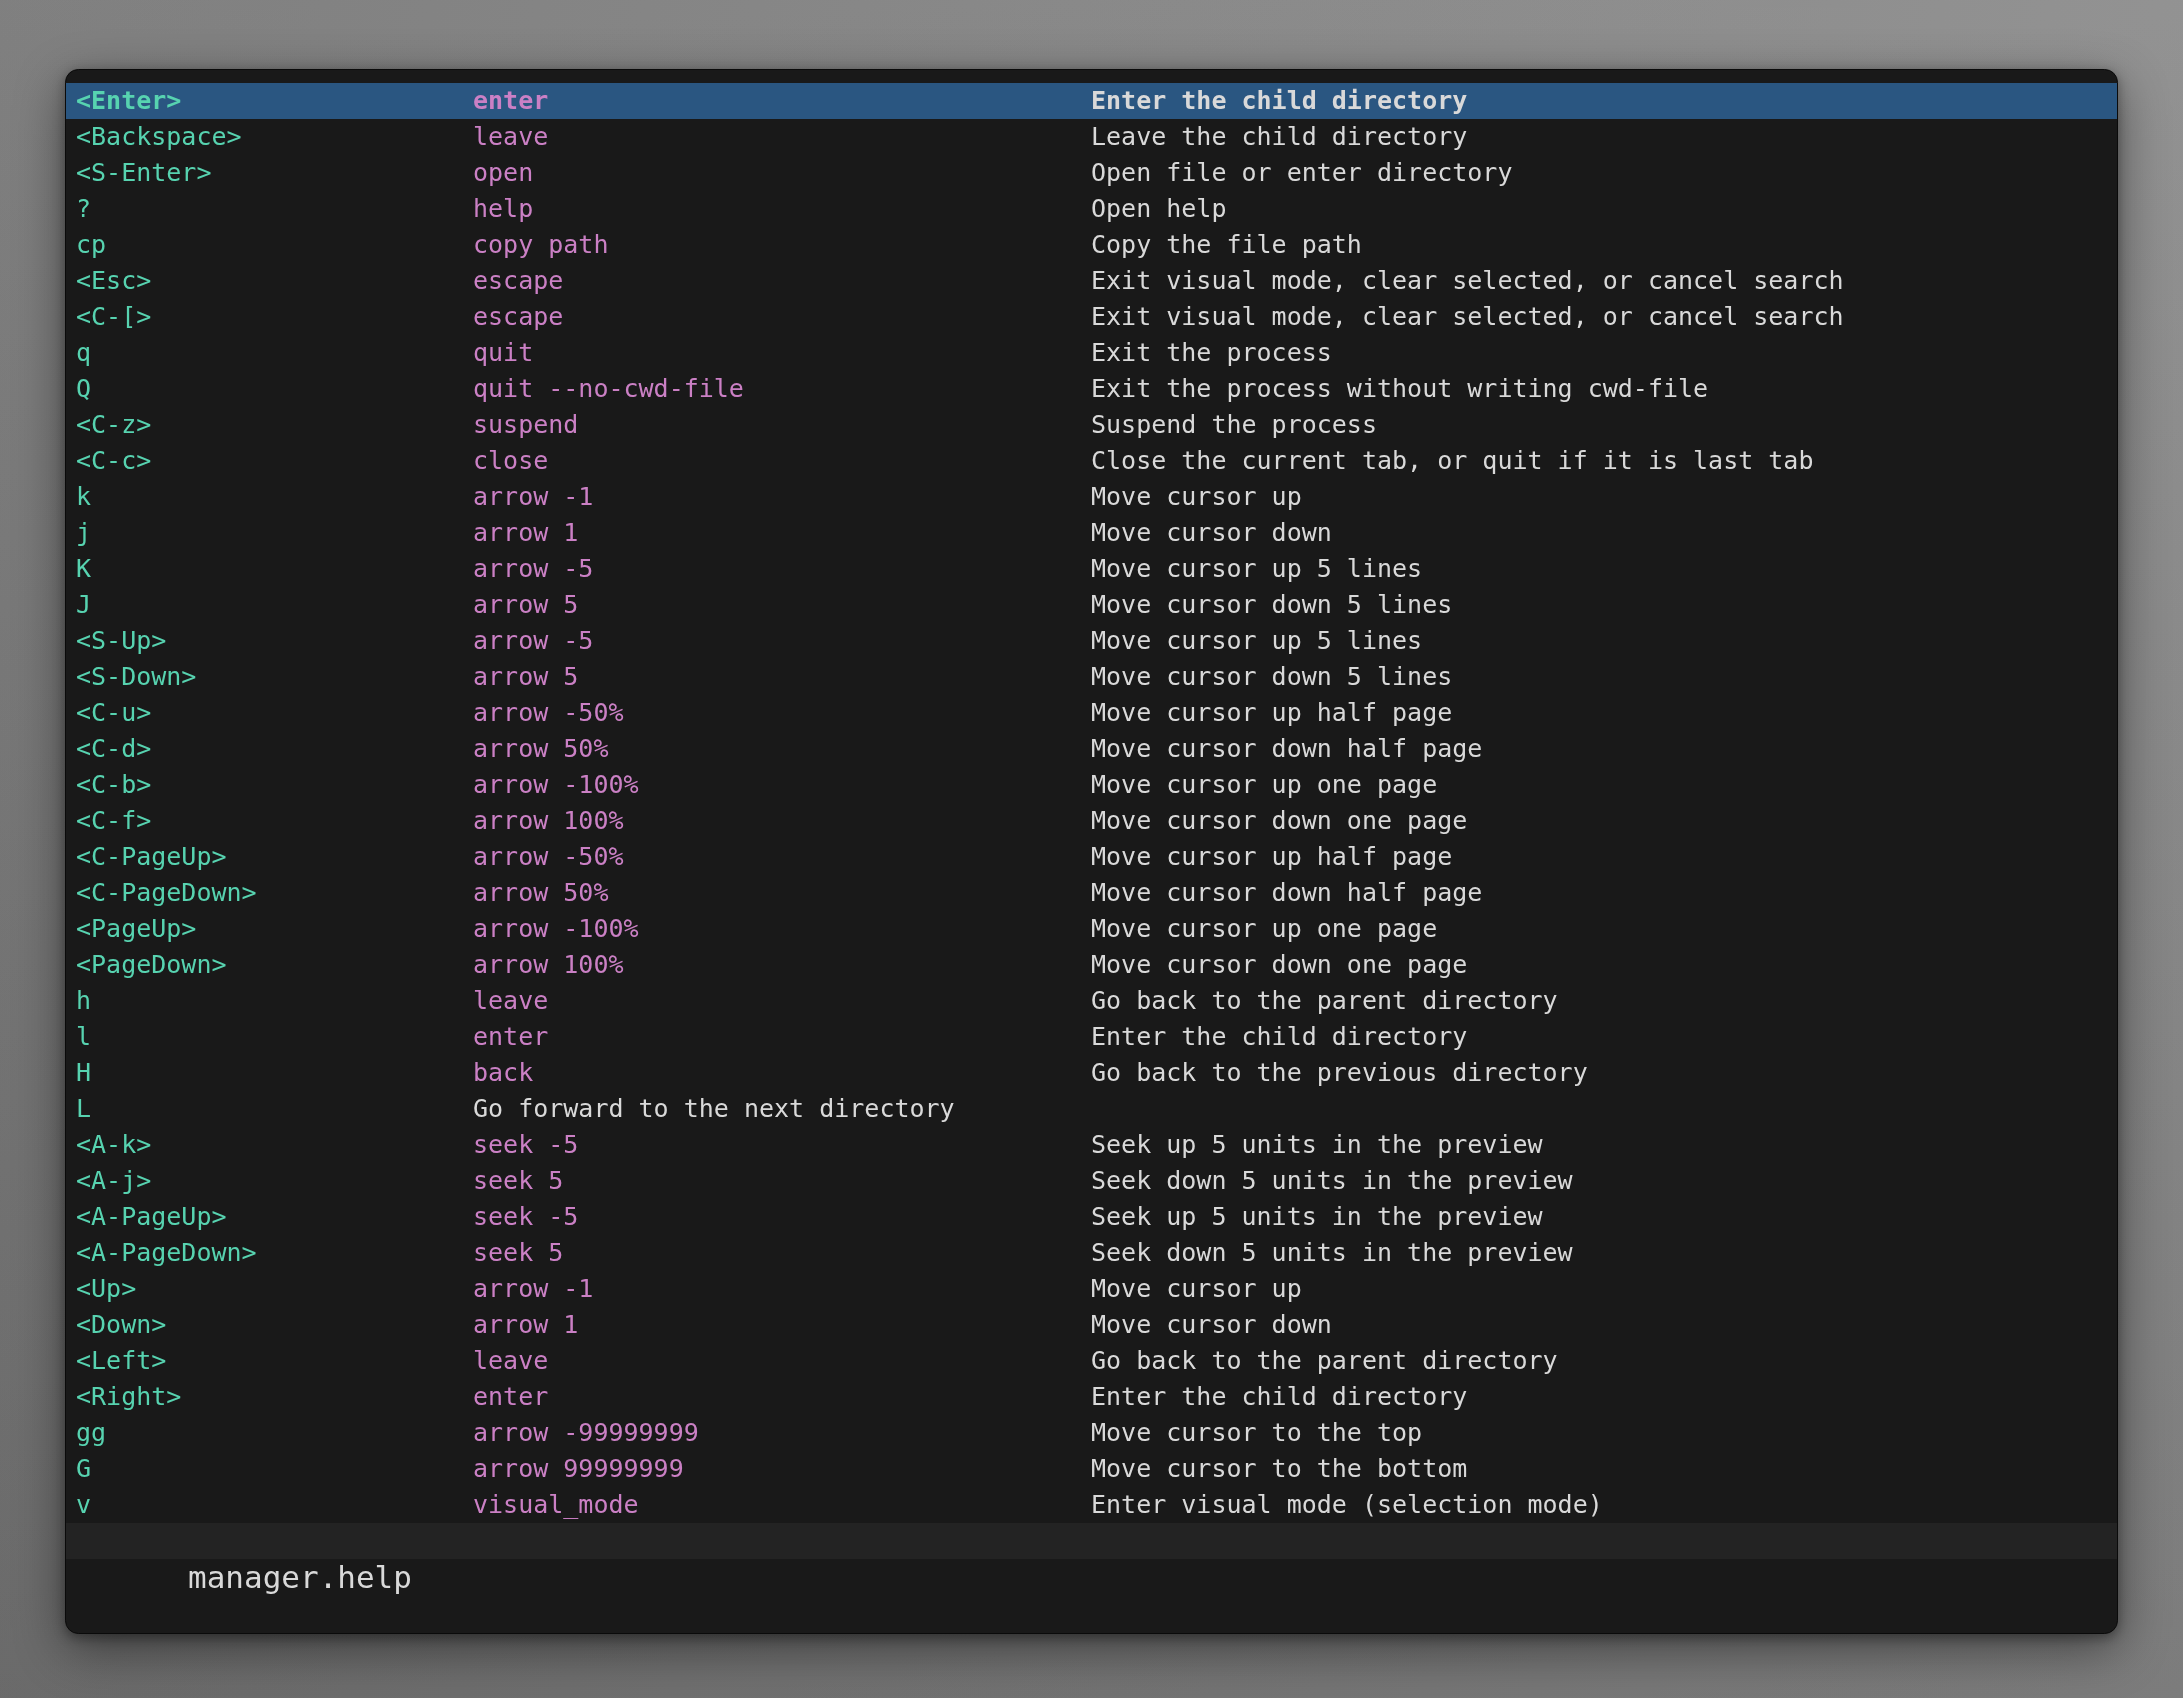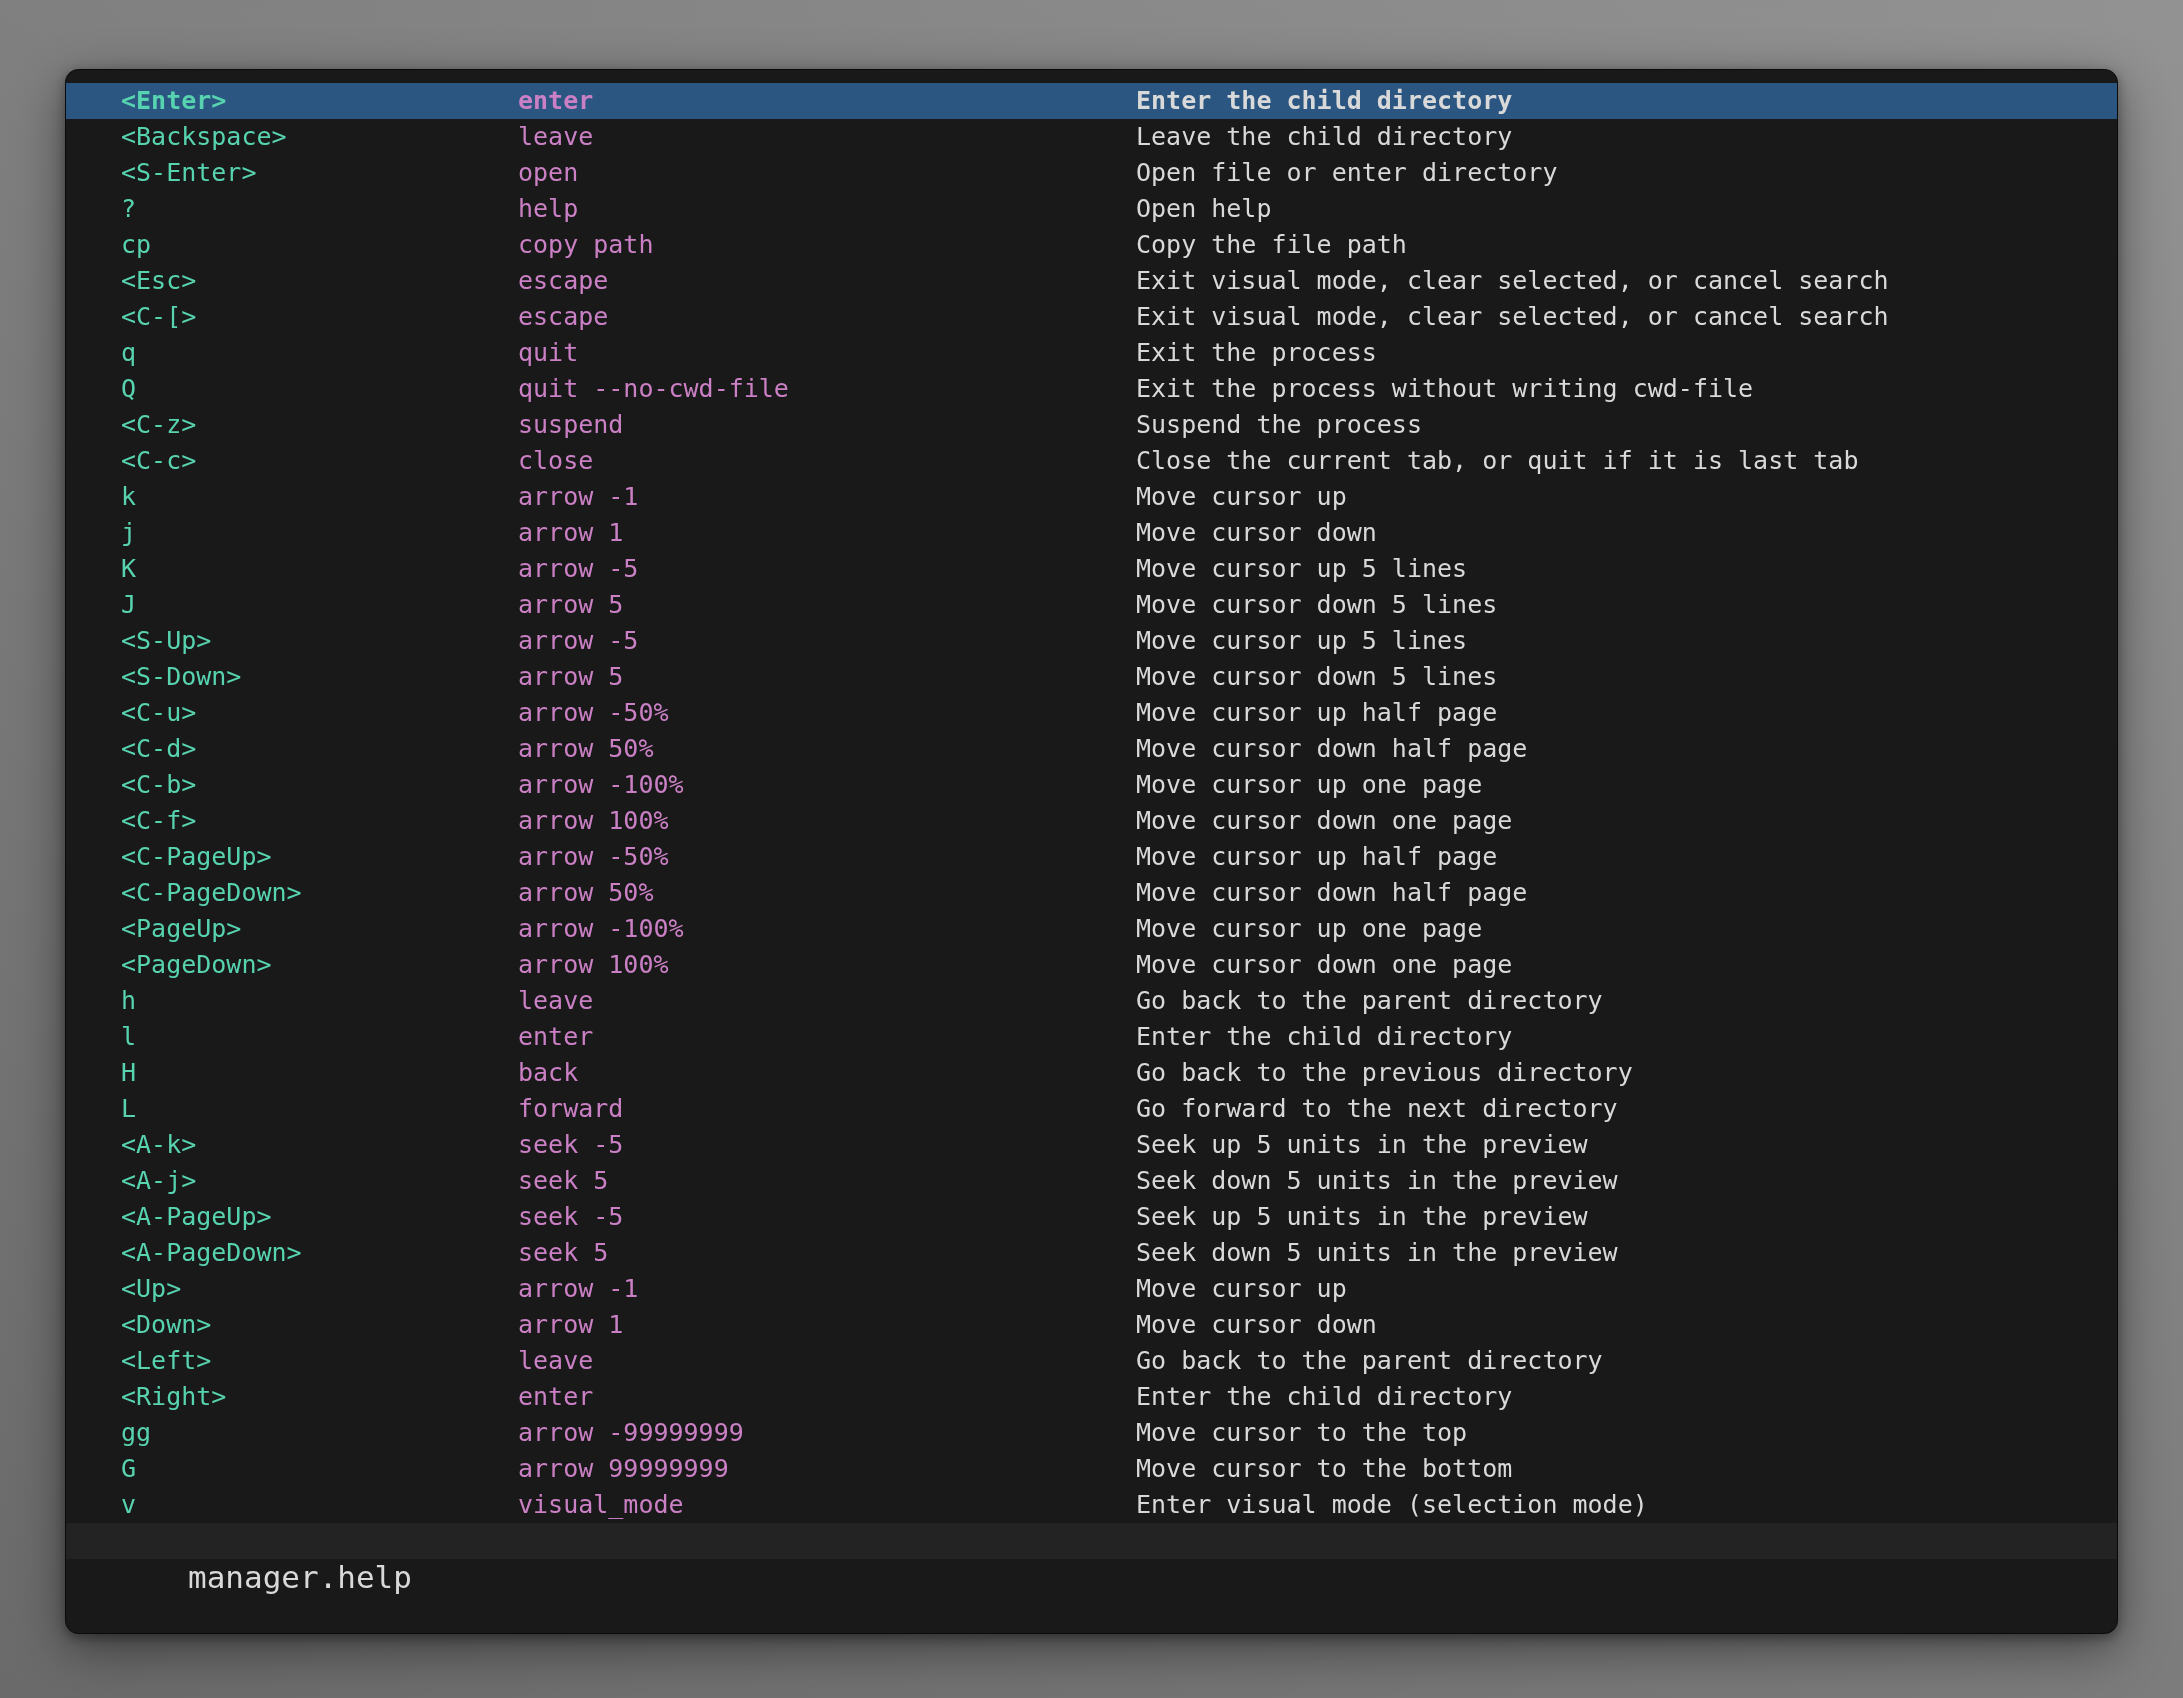--- a/index.html
+++ b/index.html
@@ -46,21 +46,20 @@
   }
   .row.selected {
     background: var(--sel-bg, #2a5681);
     font-weight: bold;
   }
   .cell-key {
     width: 397px;
     flex: 0 0 397px;
     color: var(--key-color, #57d3b0);
     overflow: hidden;
-    margin-left: 45px;
   }
   .cell-cmd {
     width: 618px;
     flex: 0 0 618px;
     color: var(--cmd-color, #cb80c5);
     overflow: hidden;
   }
   .cell-desc {
     flex: 1 1 auto;
     color: var(--desc-color, #d9d9d9);
@@ -103,21 +102,21 @@
         <div class="row"><span class="cell-key">&lt;C-d&gt;</span><span class="cell-cmd">arrow 50%</span><span class="cell-desc">Move cursor down half page</span></div>
         <div class="row"><span class="cell-key">&lt;C-b&gt;</span><span class="cell-cmd">arrow -100%</span><span class="cell-desc">Move cursor up one page</span></div>
         <div class="row"><span class="cell-key">&lt;C-f&gt;</span><span class="cell-cmd">arrow 100%</span><span class="cell-desc">Move cursor down one page</span></div>
         <div class="row"><span class="cell-key">&lt;C-PageUp&gt;</span><span class="cell-cmd">arrow -50%</span><span class="cell-desc">Move cursor up half page</span></div>
         <div class="row"><span class="cell-key">&lt;C-PageDown&gt;</span><span class="cell-cmd">arrow 50%</span><span class="cell-desc">Move cursor down half page</span></div>
         <div class="row"><span class="cell-key">&lt;PageUp&gt;</span><span class="cell-cmd">arrow -100%</span><span class="cell-desc">Move cursor up one page</span></div>
         <div class="row"><span class="cell-key">&lt;PageDown&gt;</span><span class="cell-cmd">arrow 100%</span><span class="cell-desc">Move cursor down one page</span></div>
         <div class="row"><span class="cell-key">h</span><span class="cell-cmd">leave</span><span class="cell-desc">Go back to the parent directory</span></div>
         <div class="row"><span class="cell-key">l</span><span class="cell-cmd">enter</span><span class="cell-desc">Enter the child directory</span></div>
         <div class="row"><span class="cell-key">H</span><span class="cell-cmd">back</span><span class="cell-desc">Go back to the previous directory</span></div>
-        <div class="row"><span class="cell-key">L</span><span class="cell-cmd">forward</span><span class="cell-desc">Go forward to the next directory</span></div>
+        <div class="row"><span class="cell-key">L</span><span class="cell-desc">Go forward to the next directory</span></div>
         <div class="row"><span class="cell-key">&lt;A-k&gt;</span><span class="cell-cmd">seek -5</span><span class="cell-desc">Seek up 5 units in the preview</span></div>
         <div class="row"><span class="cell-key">&lt;A-j&gt;</span><span class="cell-cmd">seek 5</span><span class="cell-desc">Seek down 5 units in the preview</span></div>
         <div class="row"><span class="cell-key">&lt;A-PageUp&gt;</span><span class="cell-cmd">seek -5</span><span class="cell-desc">Seek up 5 units in the preview</span></div>
         <div class="row"><span class="cell-key">&lt;A-PageDown&gt;</span><span class="cell-cmd">seek 5</span><span class="cell-desc">Seek down 5 units in the preview</span></div>
         <div class="row"><span class="cell-key">&lt;Up&gt;</span><span class="cell-cmd">arrow -1</span><span class="cell-desc">Move cursor up</span></div>
         <div class="row"><span class="cell-key">&lt;Down&gt;</span><span class="cell-cmd">arrow 1</span><span class="cell-desc">Move cursor down</span></div>
         <div class="row"><span class="cell-key">&lt;Left&gt;</span><span class="cell-cmd">leave</span><span class="cell-desc">Go back to the parent directory</span></div>
         <div class="row"><span class="cell-key">&lt;Right&gt;</span><span class="cell-cmd">enter</span><span class="cell-desc">Enter the child directory</span></div>
         <div class="row"><span class="cell-key">gg</span><span class="cell-cmd">arrow -99999999</span><span class="cell-desc">Move cursor to the top</span></div>
         <div class="row"><span class="cell-key">G</span><span class="cell-cmd">arrow 99999999</span><span class="cell-desc">Move cursor to the bottom</span></div>

